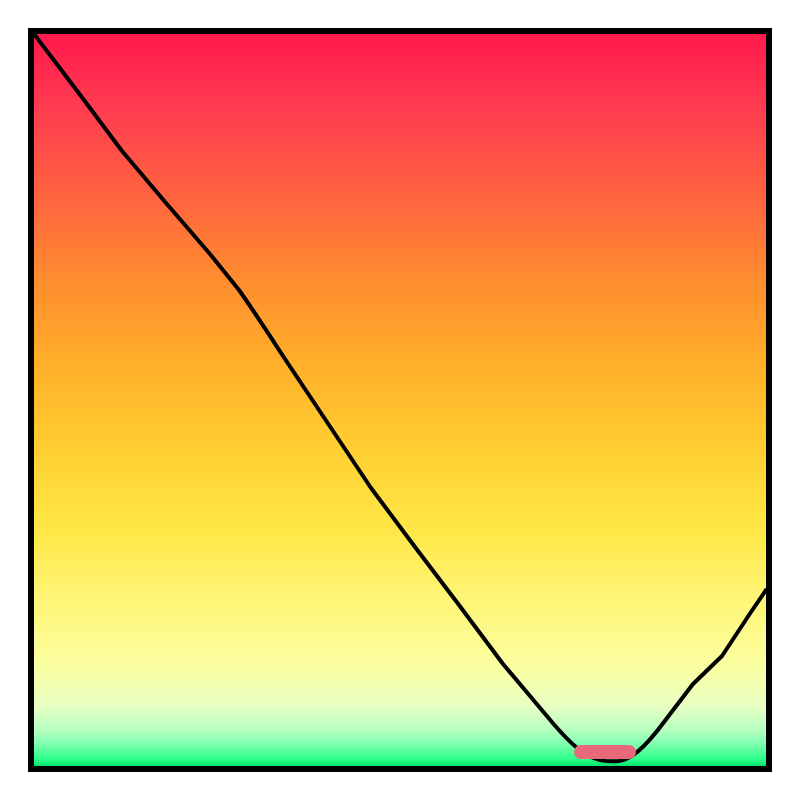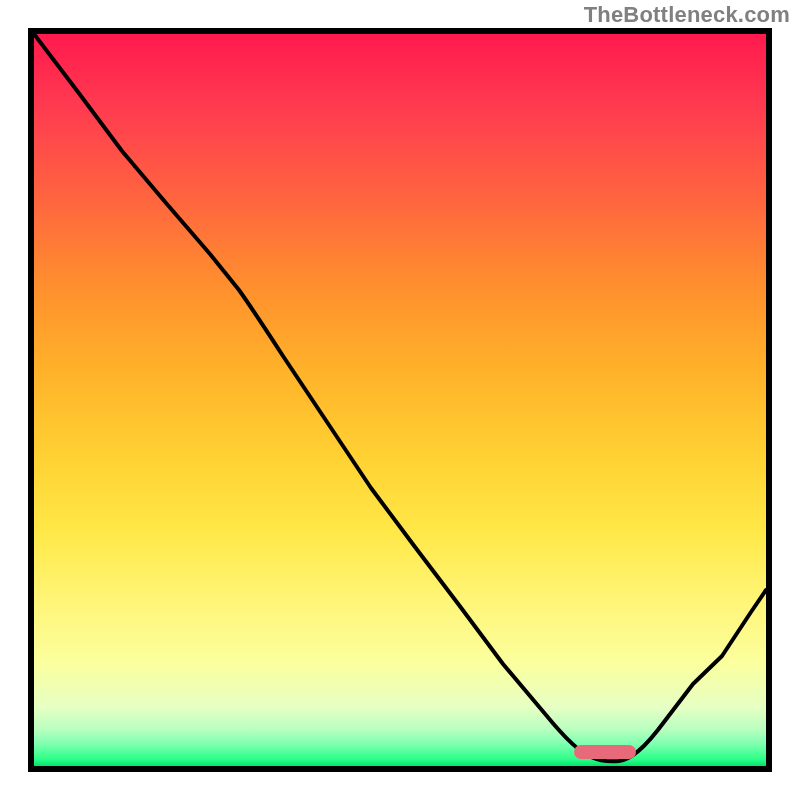--- a/index.html
+++ b/index.html
@@ -64,21 +64,20 @@
     height: 14px;
     background: #e8697a;
     border-radius: 7px;
   }
 </style>
 </head>
 <body>
 
 <div class="wrap">
 
-  <div class="watermark">TheBottleneck.com</div>
 
   <div class="frame">
 
     <svg class="curve" viewBox="0 0 732 732" preserveAspectRatio="none">
       <path d="M 0 0
                L 44 58
                L 88 117
                L 132 169
                L 176 220
                L 205 256

